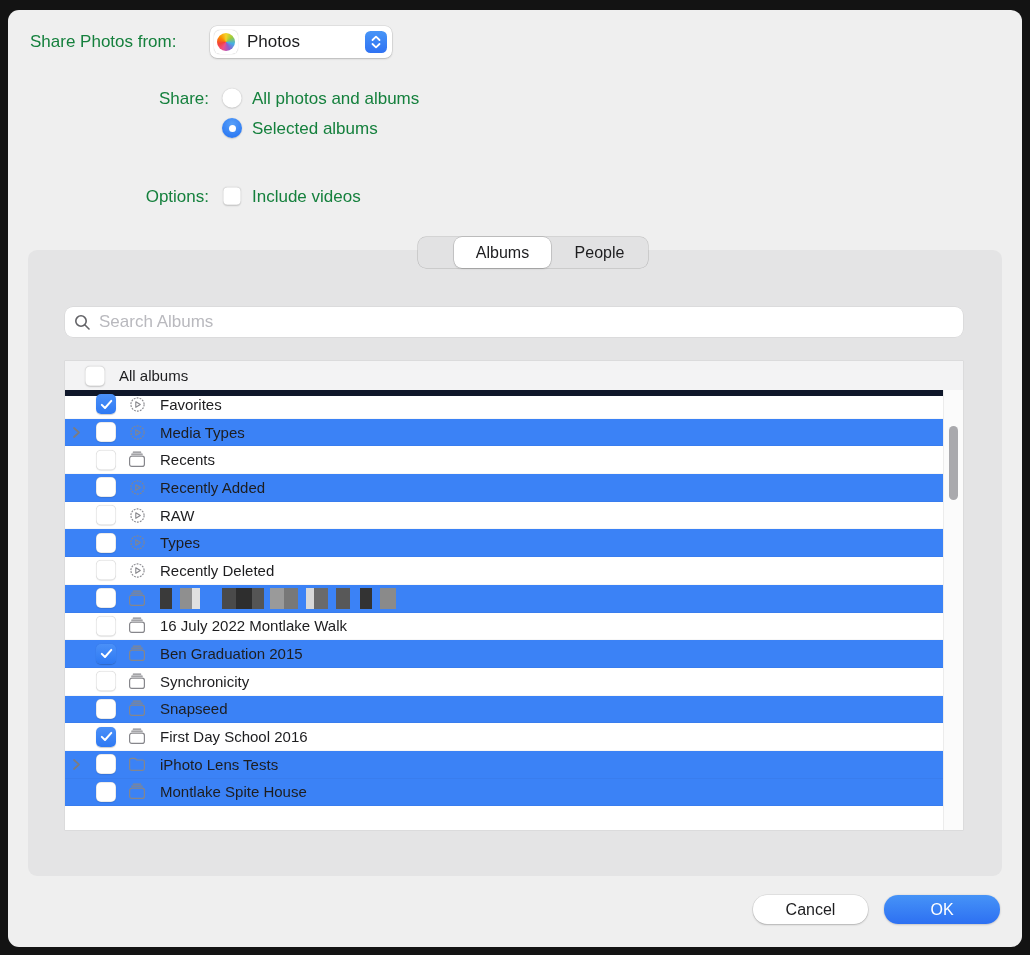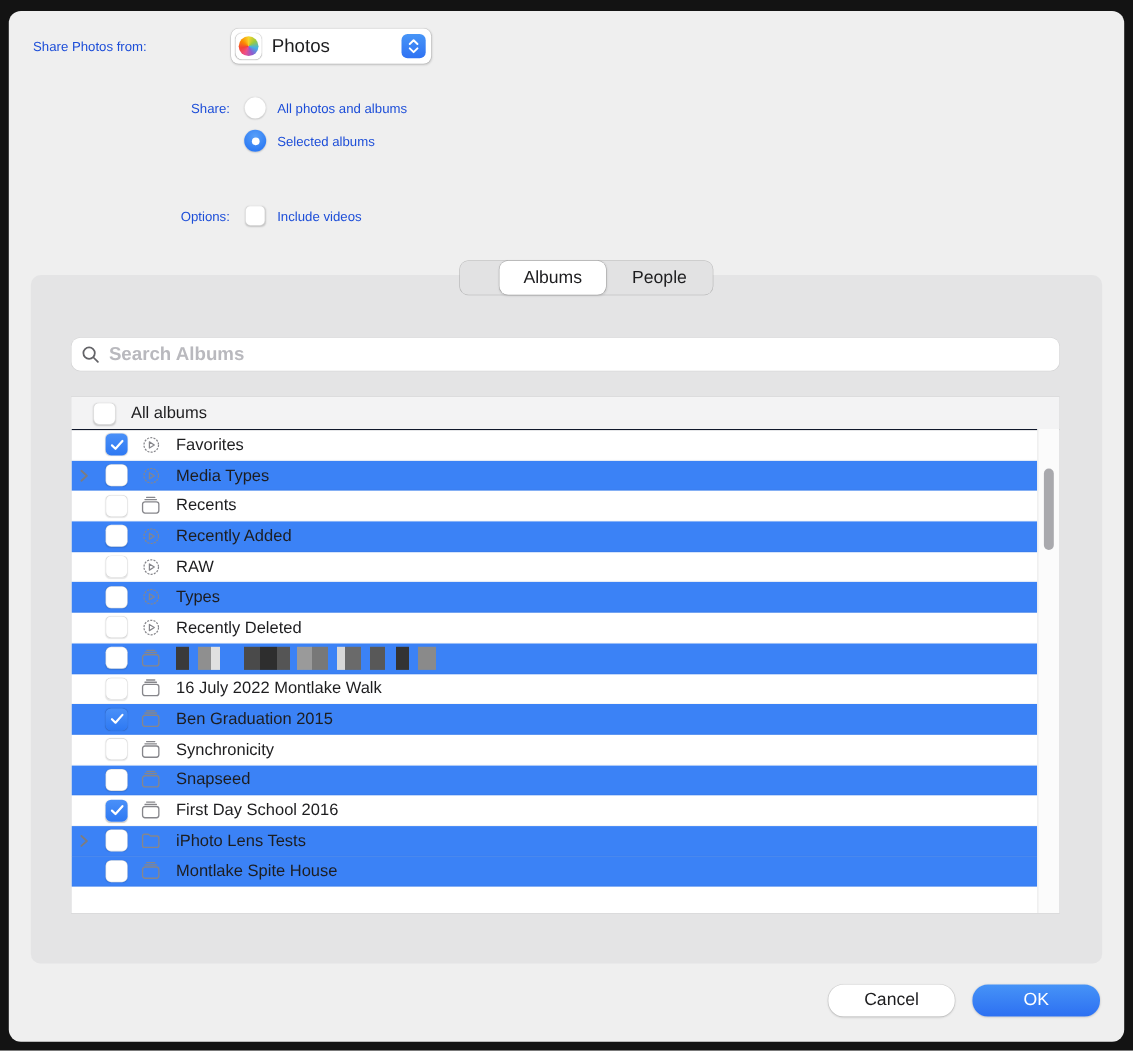--- a/index.html
+++ b/index.html
@@ -11,21 +11,21 @@
     color:#1d1d1f;
     overflow:hidden;
   }
   #window{
     position:absolute;left:8px;top:10px;width:1014px;height:937px;
     background:#efefef;border-radius:11px;overflow:hidden;
   }
   .abs{position:absolute;}
 
   
-  .form-label{font-size:12px;line-height:22px;color:#1d4ed8;white-space:nowrap;}
+  .form-label{font-size:17px;line-height:22px;color:#15803d;white-space:nowrap;}
   .right-label{width:201px;left:0;text-align:right;}
 
   .popup{
     left:202px;top:16px;width:182px;height:32px;background:#fff;border-radius:7px;
     box-shadow:0 0 0 0.5px rgba(0,0,0,0.12), 0 1px 2px rgba(0,0,0,0.18);
     display:flex;align-items:center;cursor:default;
   }
   .popup .app-badge{
     width:24px;height:24px;margin-left:4px;border-radius:6px;background:#fff;
     box-shadow:0 0 1px rgba(0,0,0,0.35);display:flex;align-items:center;justify-content:center;
@@ -80,31 +80,31 @@
     z-index:1;
   }
   .search{
     left:57px;top:297px;width:898px;height:30px;background:#fff;border-radius:8px;
     box-shadow:0 0 0 0.5px rgba(0,0,0,0.08);
     display:flex;align-items:center;z-index:2;
   }
   .search .mag{margin-left:9px;display:flex;}
   .search input{
     border:none;outline:none;background:transparent;flex:1;margin-left:6px;
-    font-size:17px;font-family:inherit;color:#1d1d1f;font-weight:bold;
+    font-size:17px;font-family:inherit;color:#1d1d1f;
   }
   .search input::placeholder{color:#b9b9be;}
 
   
   .list{
     left:57px;top:351px;width:898px;height:469px;background:#fff;z-index:2;
     box-shadow:0 0 0 0.5px rgba(0,0,0,0.07);overflow:hidden;
   }
   .list-header{
-    height:29px;background:#f3f3f4;border-bottom:1px solid #0f172a;
+    height:29px;background:#f3f3f4;border-bottom:6px solid #0f172a;
     display:flex;align-items:center;position:relative;
   }
   .list-header .checkbox{width:20px;height:20px;border-radius:5px;margin-left:20px;}
   .list-header .hdr-label{margin-left:14px;font-size:15px;}
   .rows{position:absolute;left:0;top:30px;right:20px;bottom:0;}
   .row{
     height:27.7px;display:flex;align-items:center;position:relative;
     border-bottom:1px solid rgba(0,0,0,0.03);box-sizing:border-box;
   }
   .row.alt{background:#3b82f6;}

